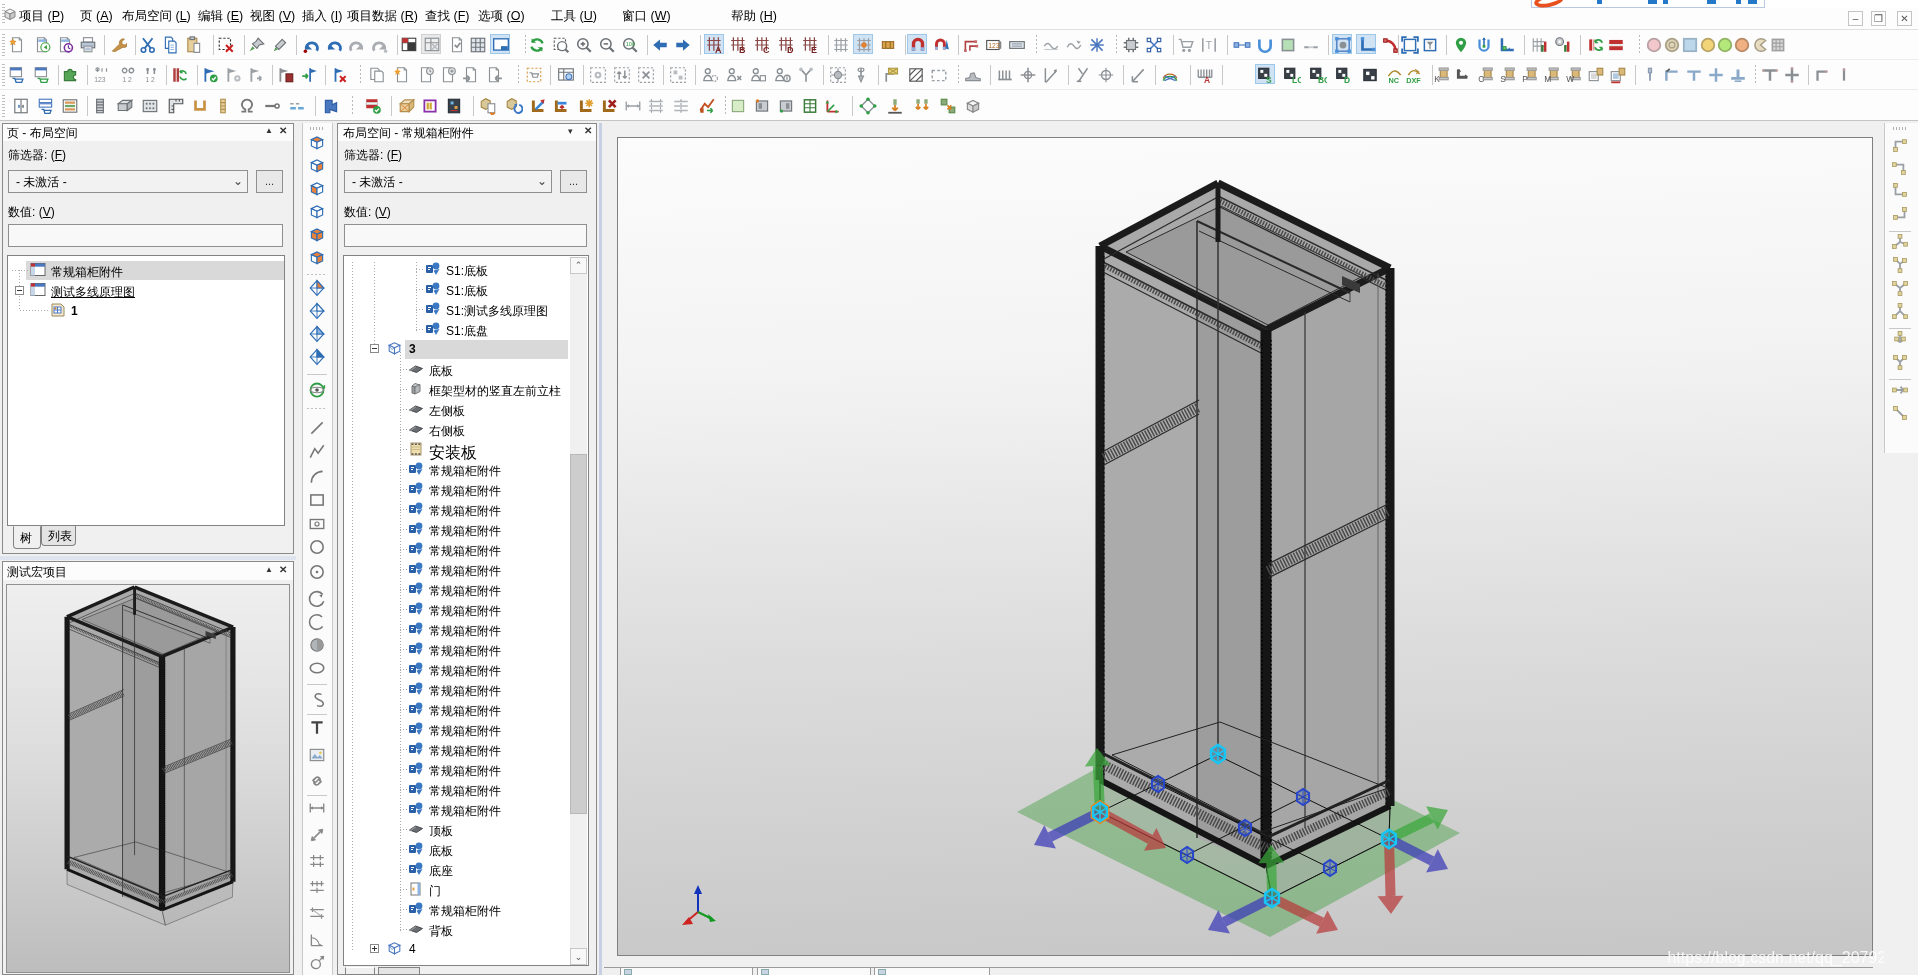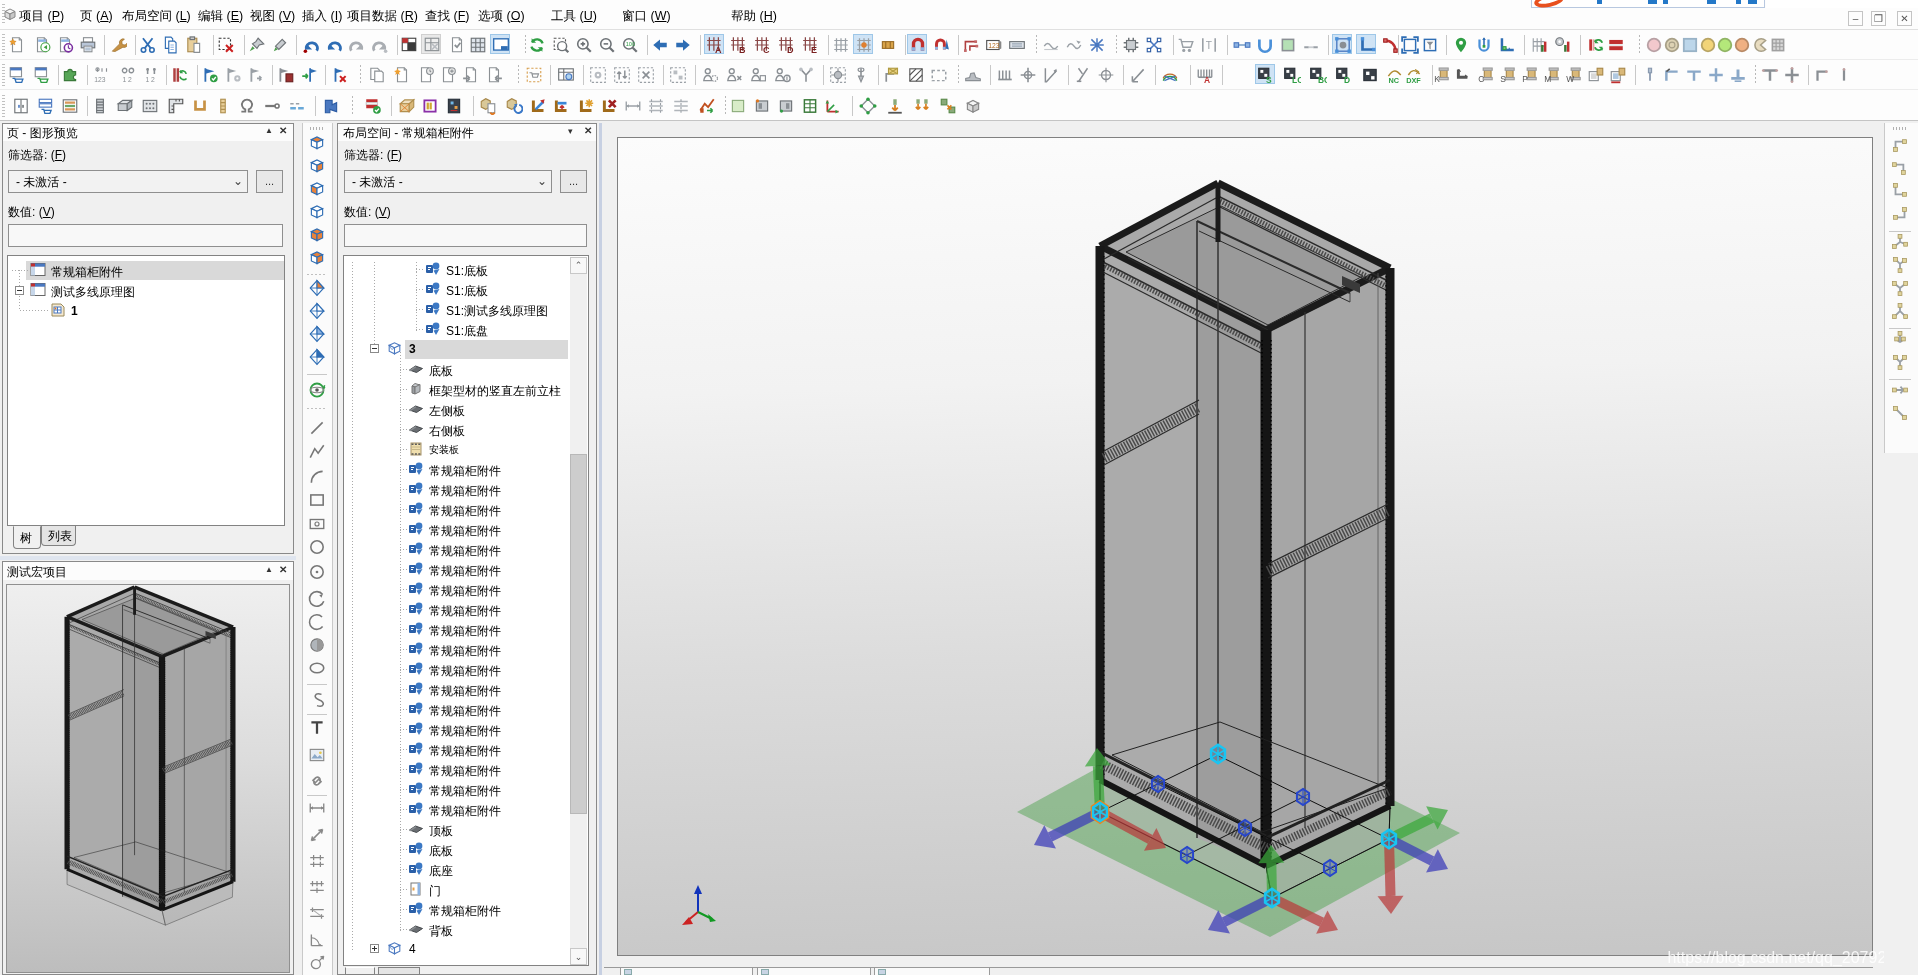--- a/index.html
+++ b/index.html
@@ -1279,21 +1279,21 @@
     <div style="position:absolute;left:2px;top:2px;"><svg width="18" height="18" viewBox="0 0 16 16">
         <path d="M3 5.5L8 3l5 2.5L8 8z" fill="#f5f5f5" stroke="#888"></path>
         <path d="M3 5.5V11l5 2.5V8z" fill="#ddd" stroke="#888"></path>
         <path d="M13 5.5V11L8 13.5V8z" fill="#c8c8c8" stroke="#888"></path>
       </svg></div>
   </div>
 <div style="position:absolute;left:0;top:120px;width:1918px;height:1px;background:#c4c4c4;"></div>
 <div style="position:absolute;left:0;top:121px;width:1918px;height:2px;background:#f0f0f0;"></div>
 <div class="" style="position:absolute;left:2px;top:123px;width:292px;height:431px;background:#f0f0f0;border:1px solid #898989;"></div>
 <div class="" style="position:absolute;left:3px;top:124px;width:290px;height:17px;background:#fcfcfc;"></div>
-<div style="position:absolute;left:7px;top:125px;font-size:12px;color:#000;white-space:nowrap;">页 - 图形预览</div>
+<div style="position:absolute;left:7px;top:125px;font-size:12px;color:#000;white-space:nowrap;">页 - 布局空间</div>
 <div style="position:absolute;left:265px;top:126px;font-size:8px;color:#333;white-space:nowrap;">▲</div>
 <div style="position:absolute;left:279px;top:125px;font-size:10px;color:#333;white-space:nowrap;font-weight:bold;">✕</div>
 <div style="position:absolute;left:8px;top:147px;font-size:12px;color:#000;white-space:nowrap;">筛选器: (<u>F</u>)</div>
 <div class="" style="position:absolute;left:8px;top:170px;width:240px;height:23px;background:#f2f2f2;border:1px solid #8f8f8f;"></div>
 <div style="position:absolute;left:16px;top:174px;font-size:12px;color:#000;white-space:nowrap;">- 未激活 -</div>
 <div style="position:absolute;left:233px;top:174px;font-size:12px;color:#444;white-space:nowrap;">⌄</div>
 <div class="" style="position:absolute;left:256px;top:170px;width:27px;height:23px;background:#e8e8e8;border:1px solid #8f8f8f;text-align:center;color:#333;font-size:11px;line-height:20px;">...</div>
 <div style="position:absolute;left:8px;top:204px;font-size:12px;color:#000;white-space:nowrap;">数值: (<u>V</u>)</div>
 <div class="" style="position:absolute;left:8px;top:224px;width:275px;height:23px;background:#f8f8f8;border:1px solid #8f8f8f;"></div>
 <div class="" style="position:absolute;left:7px;top:255px;width:278px;height:271px;background:#ffffff;border:1px solid #828282;"></div>
@@ -1308,21 +1308,21 @@
 <div style="position:absolute;left:19px;top:270px;width:1px;height:20px;background:repeating-linear-gradient(to bottom,#aaa 0 1px,transparent 1px 3px);"></div>
 <div style="position:absolute;left:12px;top:270px;width:16px;height:1px;background:repeating-linear-gradient(to right,#aaa 0 1px,transparent 1px 3px);"></div>
 <div class="" style="position:absolute;left:15px;top:286px;width:9px;height:9px;background:#fff;border:1px solid #8a8a8a;"></div>
 <div style="position:absolute;left:17px;top:290px;width:5px;height:1px;background:#333;"></div>
 <div style="position:absolute;left:30px;top:282px;"><svg width="16" height="16" viewBox="0 0 16 16">
       <rect x="1" y="1.5" width="14" height="12" fill="#fff" stroke="#666"></rect>
       <rect x="1" y="1.5" width="14" height="3.2" fill="#4a78c0"></rect>
       <rect x="1" y="1.5" width="4" height="3.2" fill="#c03030"></rect>
       <rect x="1" y="4.7" width="4" height="8.8" fill="#c7d7ea"></rect>
     </svg></div>
-<div style="position:absolute;left:51px;top:284px;font-size:12px;color:#000;white-space:nowrap;">测试多线原理图</div>
+<div style="position:absolute;left:51px;top:284px;font-size:12px;color:#000;white-space:nowrap;text-decoration:underline;">测试多线原理图</div>
 <div style="position:absolute;left:19px;top:296px;width:1px;height:14px;background:repeating-linear-gradient(to bottom,#aaa 0 1px,transparent 1px 3px);"></div>
 <div style="position:absolute;left:20px;top:310px;width:28px;height:1px;background:repeating-linear-gradient(to right,#aaa 0 1px,transparent 1px 3px);"></div>
 <div style="position:absolute;left:50px;top:302px;"><svg width="16" height="16" viewBox="0 0 16 16">
       <path d="M2 2h9l3 3v9H2z" fill="#f5e8d0" stroke="#9a8a5a"></path>
       <rect x="4" y="5" width="7" height="6" fill="#fff" stroke="#4a78c0"></rect>
       <path d="M7.5 5v6M4 8h7" stroke="#4a78c0"></path>
       <circle cx="5.5" cy="6.5" r="1" fill="#e07820"></circle>
     </svg></div>
 <div style="position:absolute;left:71px;top:304px;font-size:12px;color:#000;white-space:nowrap;font-weight:bold;">1</div>
 <div class="" style="position:absolute;left:13px;top:526px;width:28px;height:23px;background:#f0f0f0;border:1px solid #828282;border-top:1px solid #f0f0f0;border-radius:0 0 4px 4px;"></div>
@@ -1688,21 +1688,21 @@
       <path d="M1.5 9l6-4 .5 1.5-6 4z" fill="#8a8e92"></path>
     </svg></div>
 <div style="position:absolute;left:429px;top:423px;font-size:12px;color:#000;white-space:nowrap;">右侧板</div>
 <div style="position:absolute;left:400px;top:432px;width:1px;height:20px;background:repeating-linear-gradient(to bottom,#aaa 0 1px,transparent 1px 3px);"></div>
 <div style="position:absolute;left:400px;top:449px;width:7px;height:1px;background:repeating-linear-gradient(to right,#aaa 0 1px,transparent 1px 3px);"></div>
 <div style="position:absolute;left:408px;top:441px;"><svg width="16" height="16" viewBox="0 0 16 16">
       <rect x="3" y="2" width="10" height="12" fill="#f0dfae" stroke="#a8946a"></rect>
       <path d="M3.5 3.2h9M3.5 13h9" stroke="#5a5a5a" stroke-width="1.6" stroke-dasharray="2,1.4"></path>
       <path d="M3.5 6h9M3.5 8.5h9" stroke="#c8b88a" stroke-width="1"></path>
     </svg></div>
-<div style="position:absolute;left:429px;top:443px;font-size:10px;color:#000;white-space:nowrap;">安装板</div>
+<div style="position:absolute;left:429px;top:443px;font-size:16px;color:#000;white-space:nowrap;">安装板</div>
 <div style="position:absolute;left:400px;top:452px;width:1px;height:20px;background:repeating-linear-gradient(to bottom,#aaa 0 1px,transparent 1px 3px);"></div>
 <div style="position:absolute;left:400px;top:469px;width:7px;height:1px;background:repeating-linear-gradient(to right,#aaa 0 1px,transparent 1px 3px);"></div>
 <div style="position:absolute;left:408px;top:461px;"><svg width="16" height="16" viewBox="0 0 16 16">
       <rect x="1" y="4" width="7" height="8" rx="1" fill="#2a5fa8"></rect>
       <path d="M3 6.5h3M3 8.5h2" stroke="#fff" stroke-width="1"></path>
       <circle cx="11" cy="5" r="3.4" fill="#3b78c4"></circle>
       <path d="M8.5 9.5l6-1.5-3.5 6z" fill="#3b78c4"></path>
     </svg></div>
 <div style="position:absolute;left:429px;top:463px;font-size:12px;color:#000;white-space:nowrap;">常规箱柜附件</div>
 <div style="position:absolute;left:400px;top:472px;width:1px;height:20px;background:repeating-linear-gradient(to bottom,#aaa 0 1px,transparent 1px 3px);"></div>

